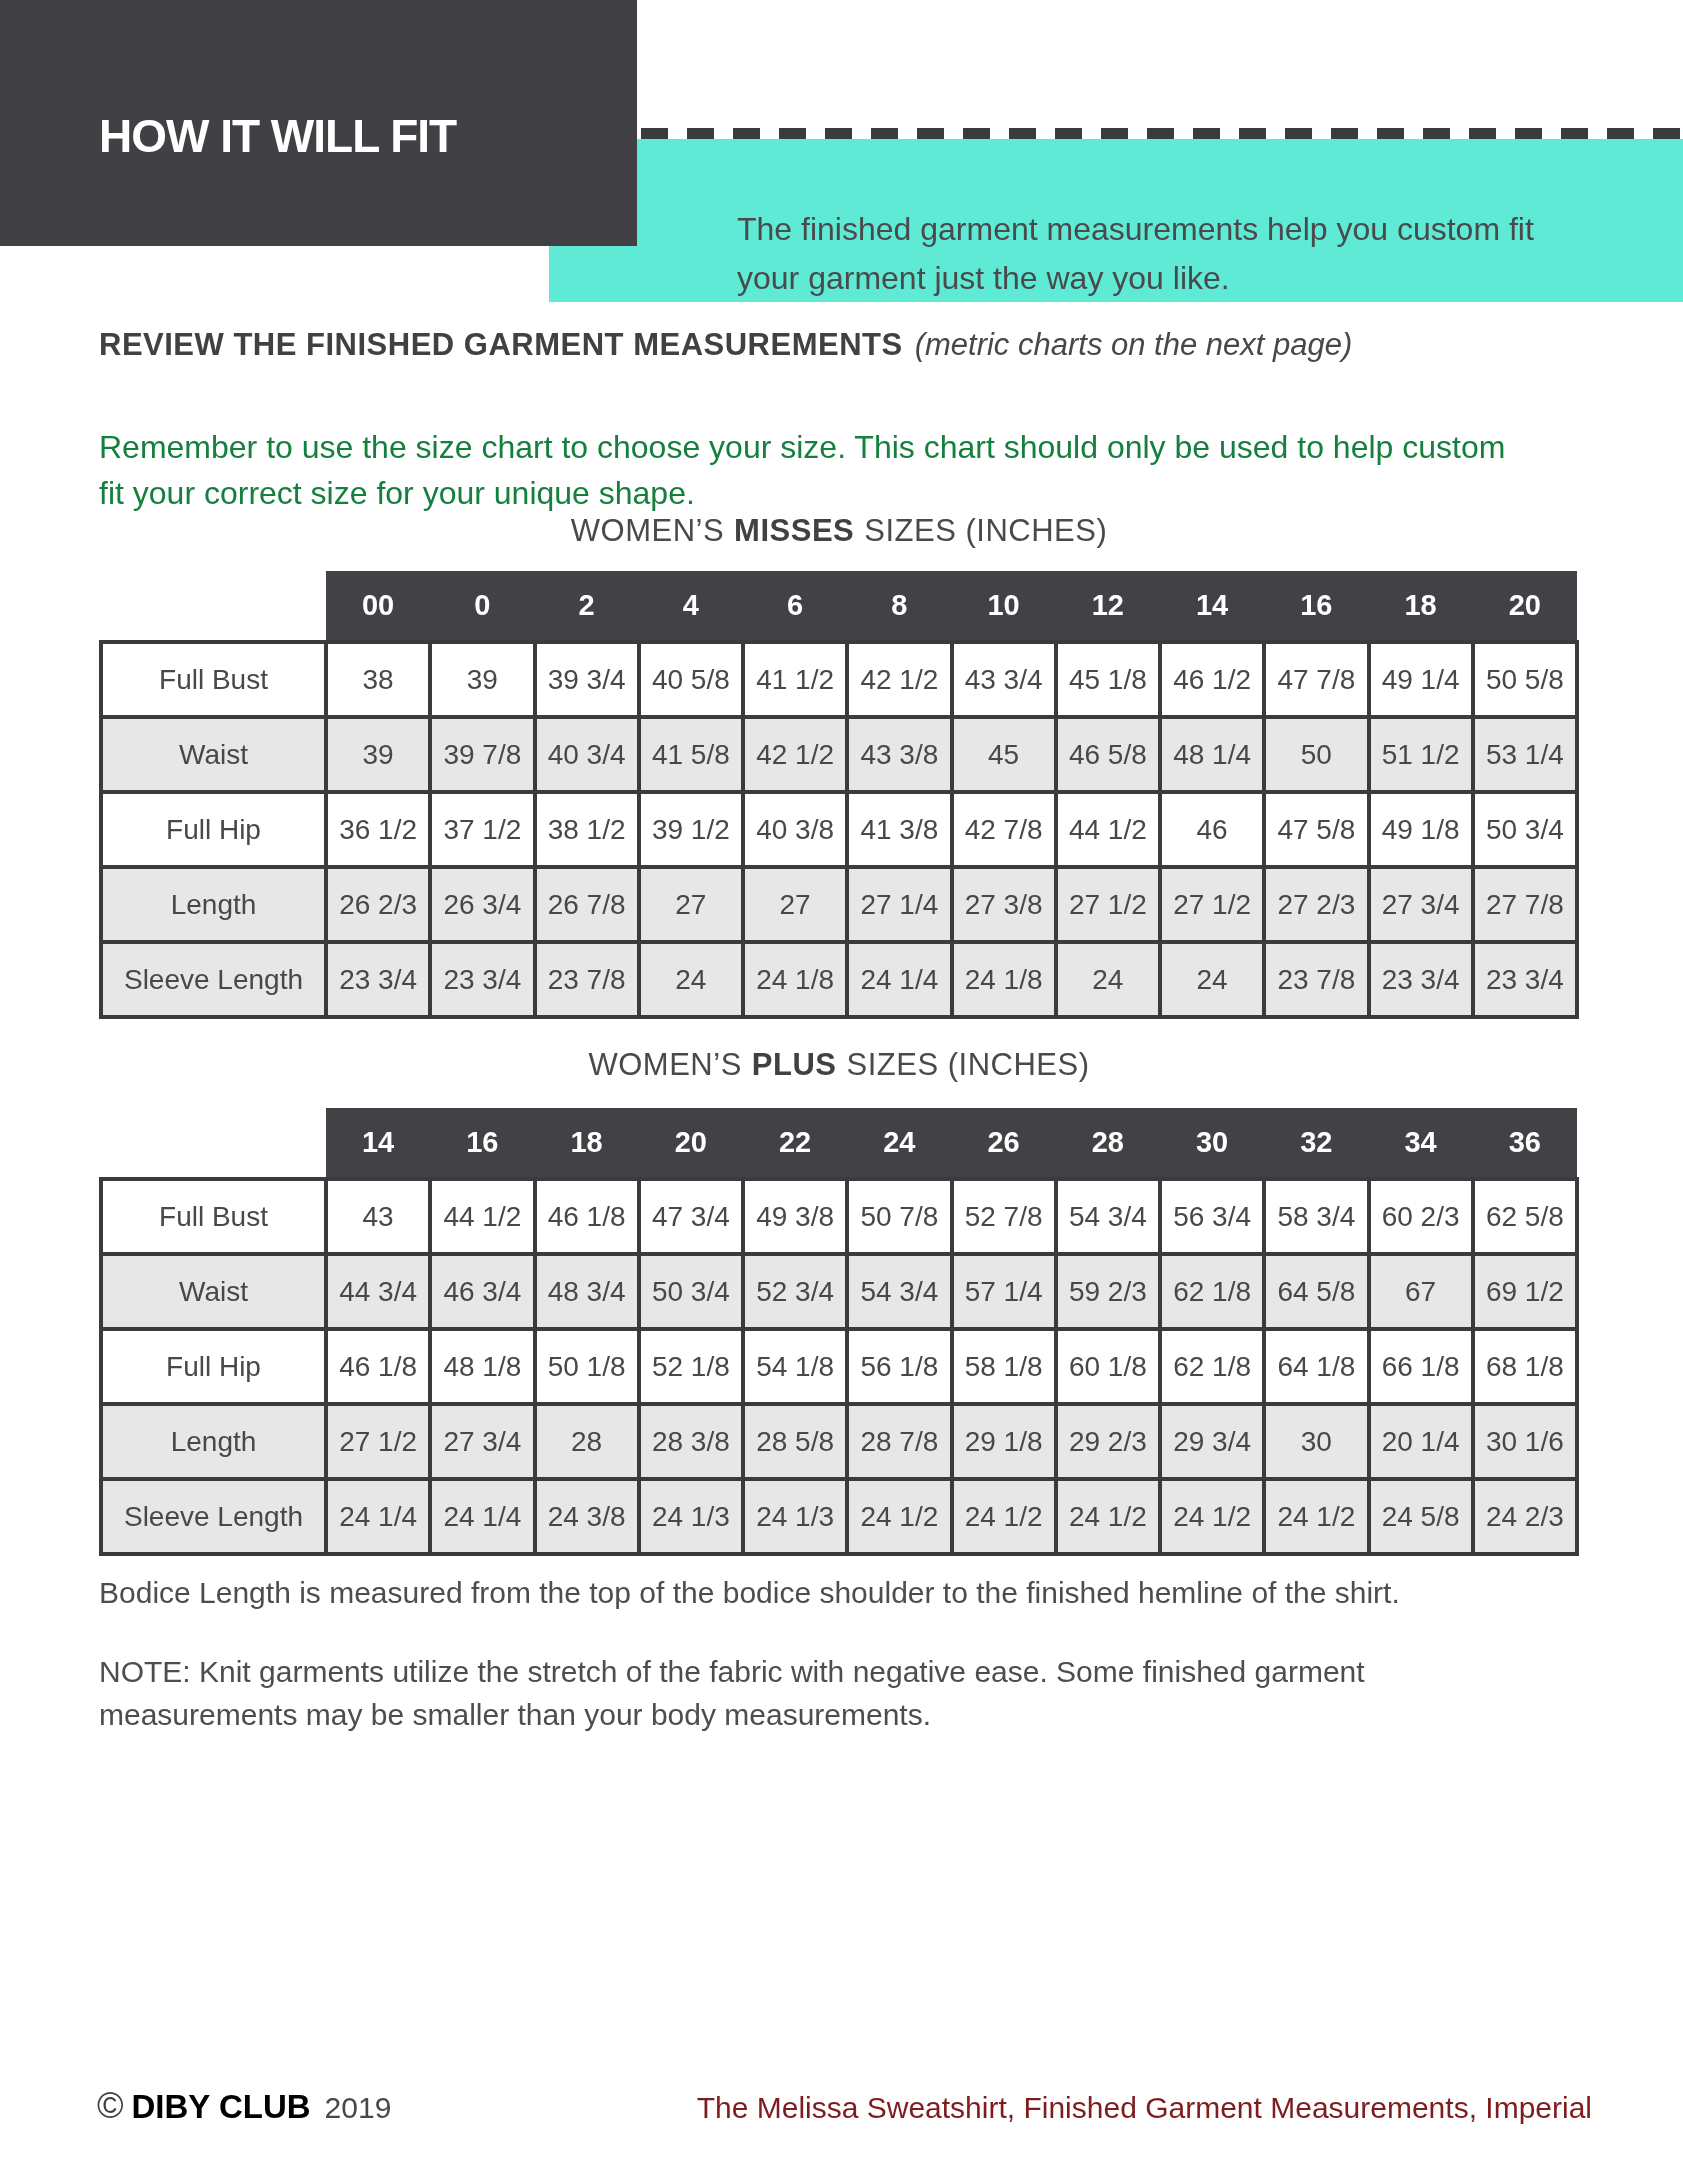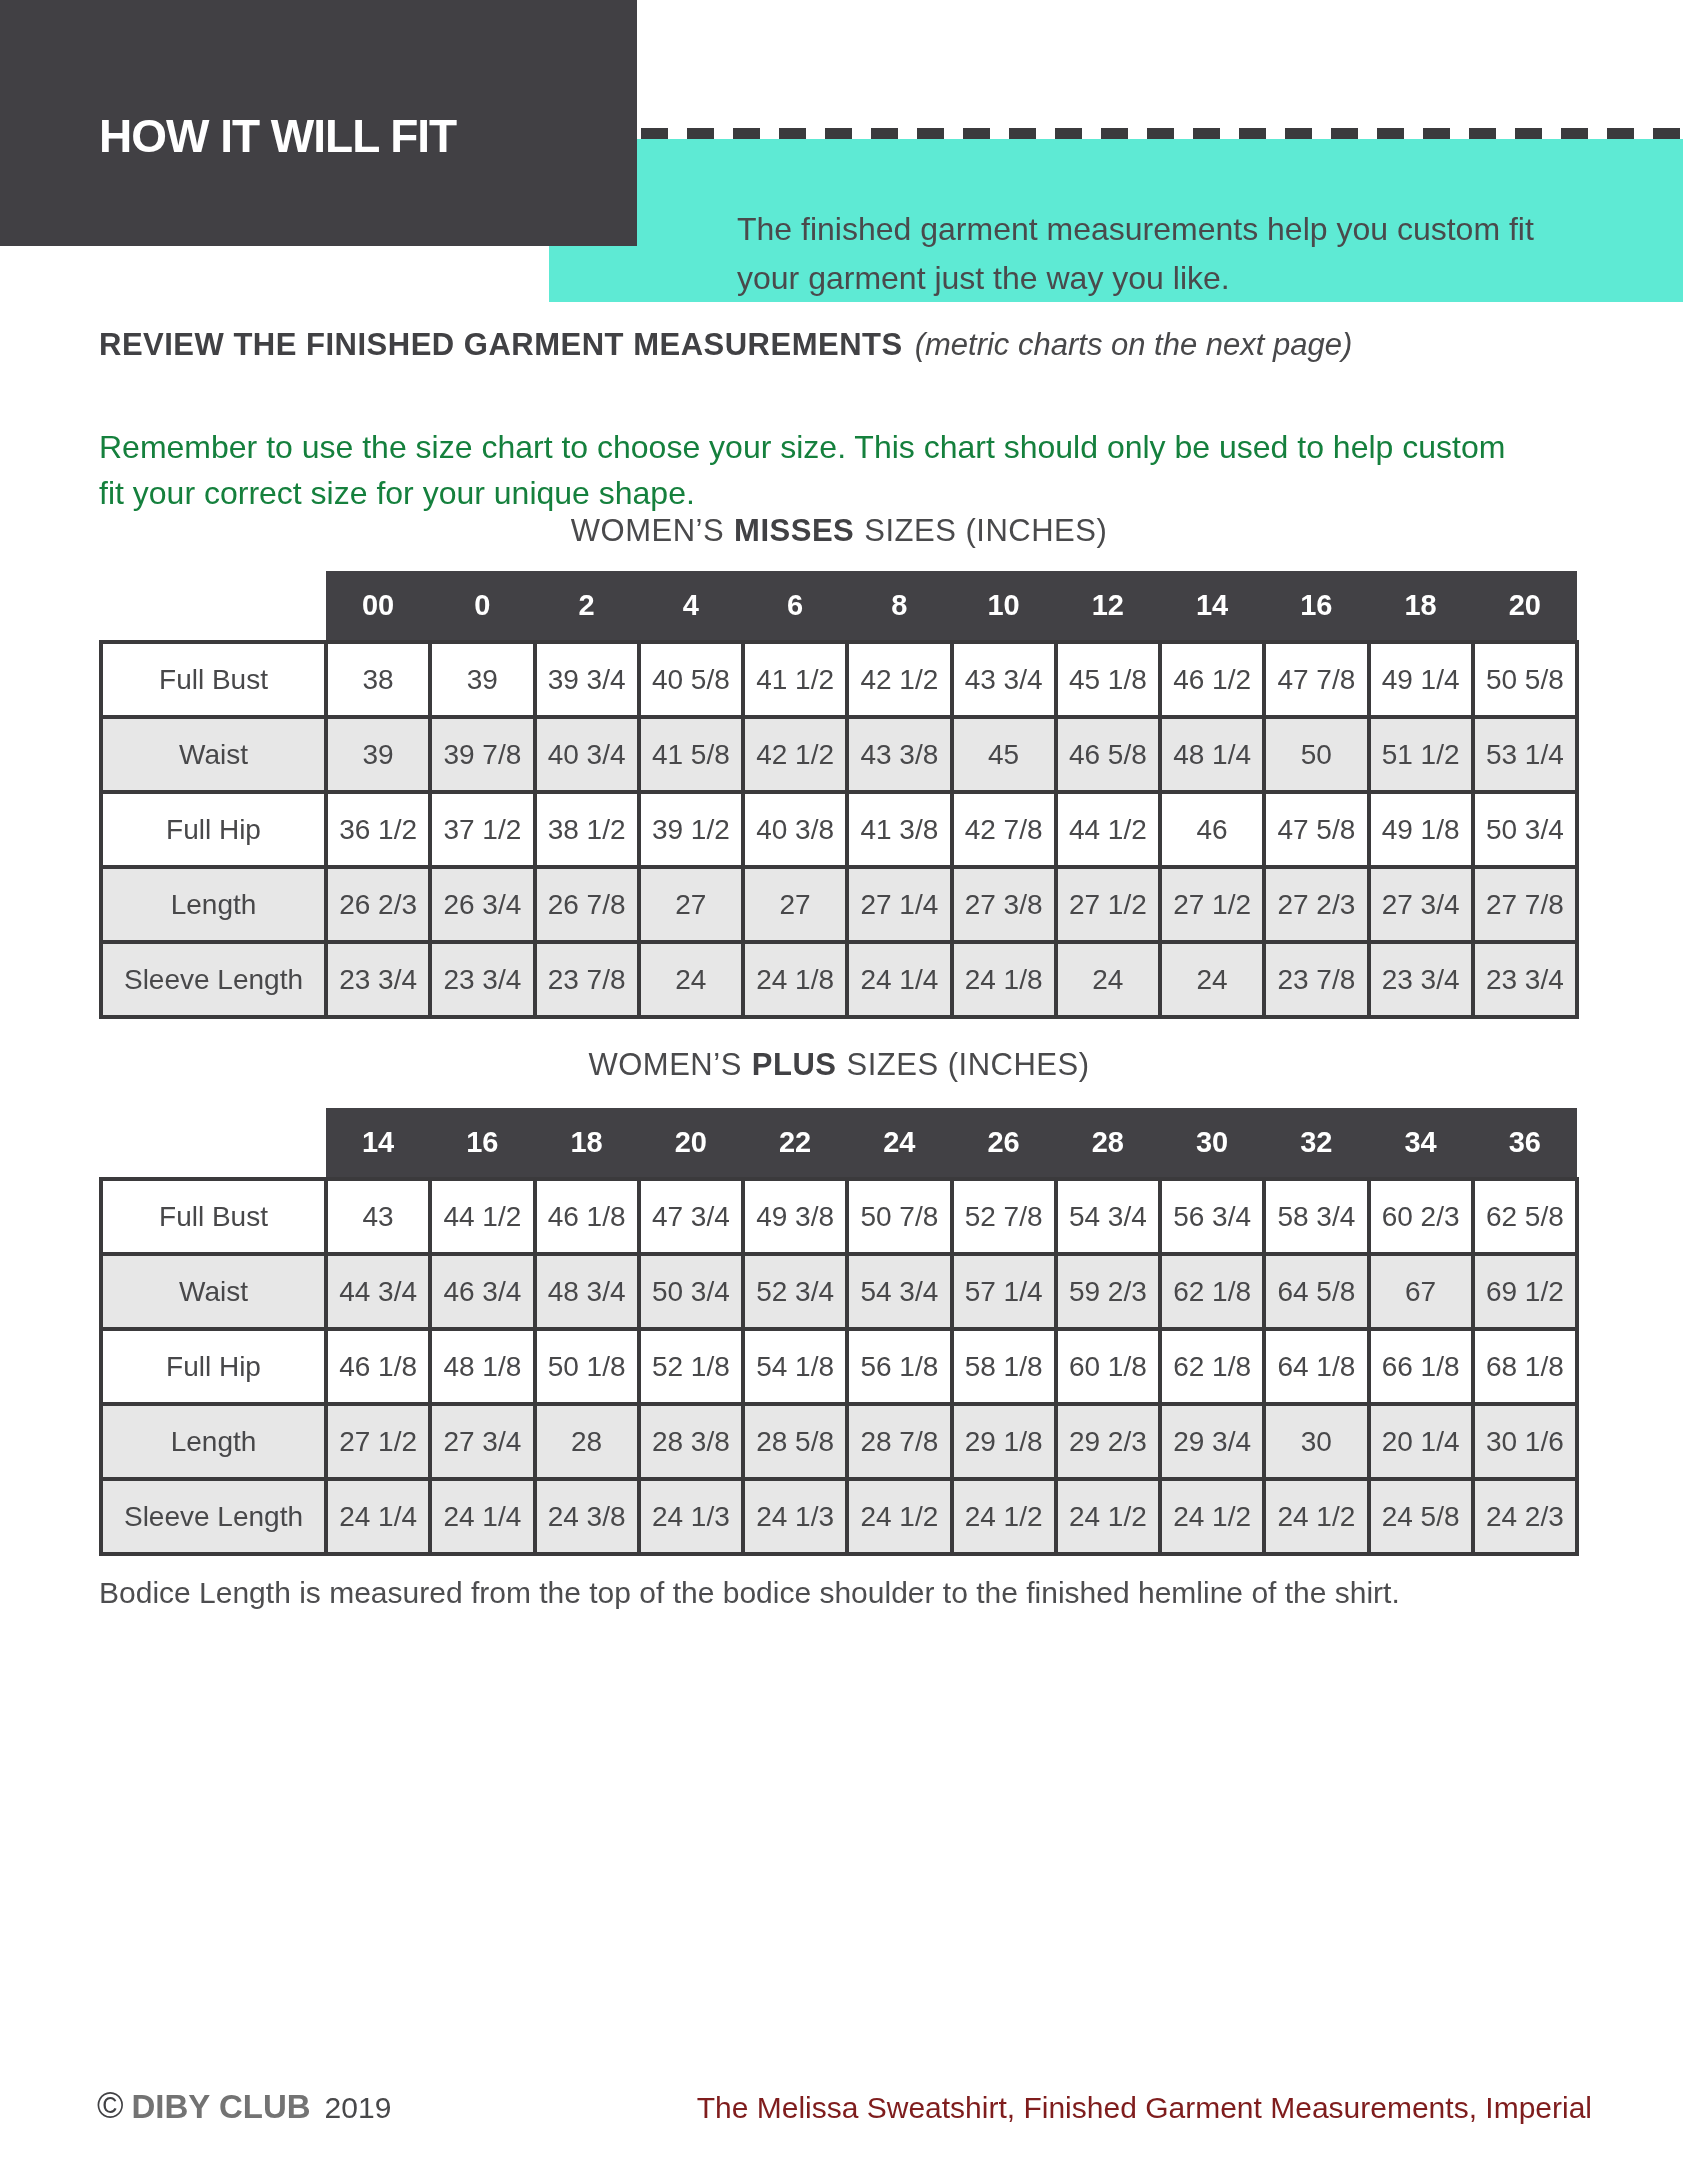--- a/index.html
+++ b/index.html
@@ -136,21 +136,21 @@
 
   
   .footer-left {
     position: absolute;
     left: 97px; top: 2085px;
     display: flex;
     align-items: baseline;
     white-space: nowrap;
   }
   .copyright-glyph { font-size: 36px; color: #414144; font-weight: 400; margin-right: 8px; }
-  .brand-name { font-size: 33px; font-weight: 800; letter-spacing: 0px; color: #737373; }
+  .brand-name { font-size: 33px; font-weight: 800; letter-spacing: 0px; color: #000000; }
   .footer-year { font-size: 30px; font-weight: 400; color: #48484a; margin-left: 14px; }
   .footer-right {
     position: absolute;
     right: 91px; top: 2091px;
     font-size: 30px;
     color: #7f1d1d;
     white-space: nowrap;
   }
 </style>
 </head>
@@ -395,20 +395,21 @@
           <td>24 1/2</td>
           <td>24 1/2</td>
           <td>24 1/2</td>
           <td>24 5/8</td>
           <td>24 2/3</td>
         </tr>
       </tbody>
     </table>
 
   <p class="note note-bodice">Bodice Length is measured from the top of the bodice shoulder to the finished hemline of the shirt.</p>
+  <p class="note note-knit">NOTE: Knit garments utilize the stretch of the fabric with negative ease. Some finished garment measurements may be smaller than your body measurements.</p>
 
   <div class="footer-left">
     <span class="copyright-glyph">©</span>
     <span class="brand-name">DIBY CLUB</span>
     <span class="footer-year">2019</span>
   </div>
   <div class="footer-right">The Melissa Sweatshirt, Finished Garment Measurements, Imperial</div>
 
 </div>
 

